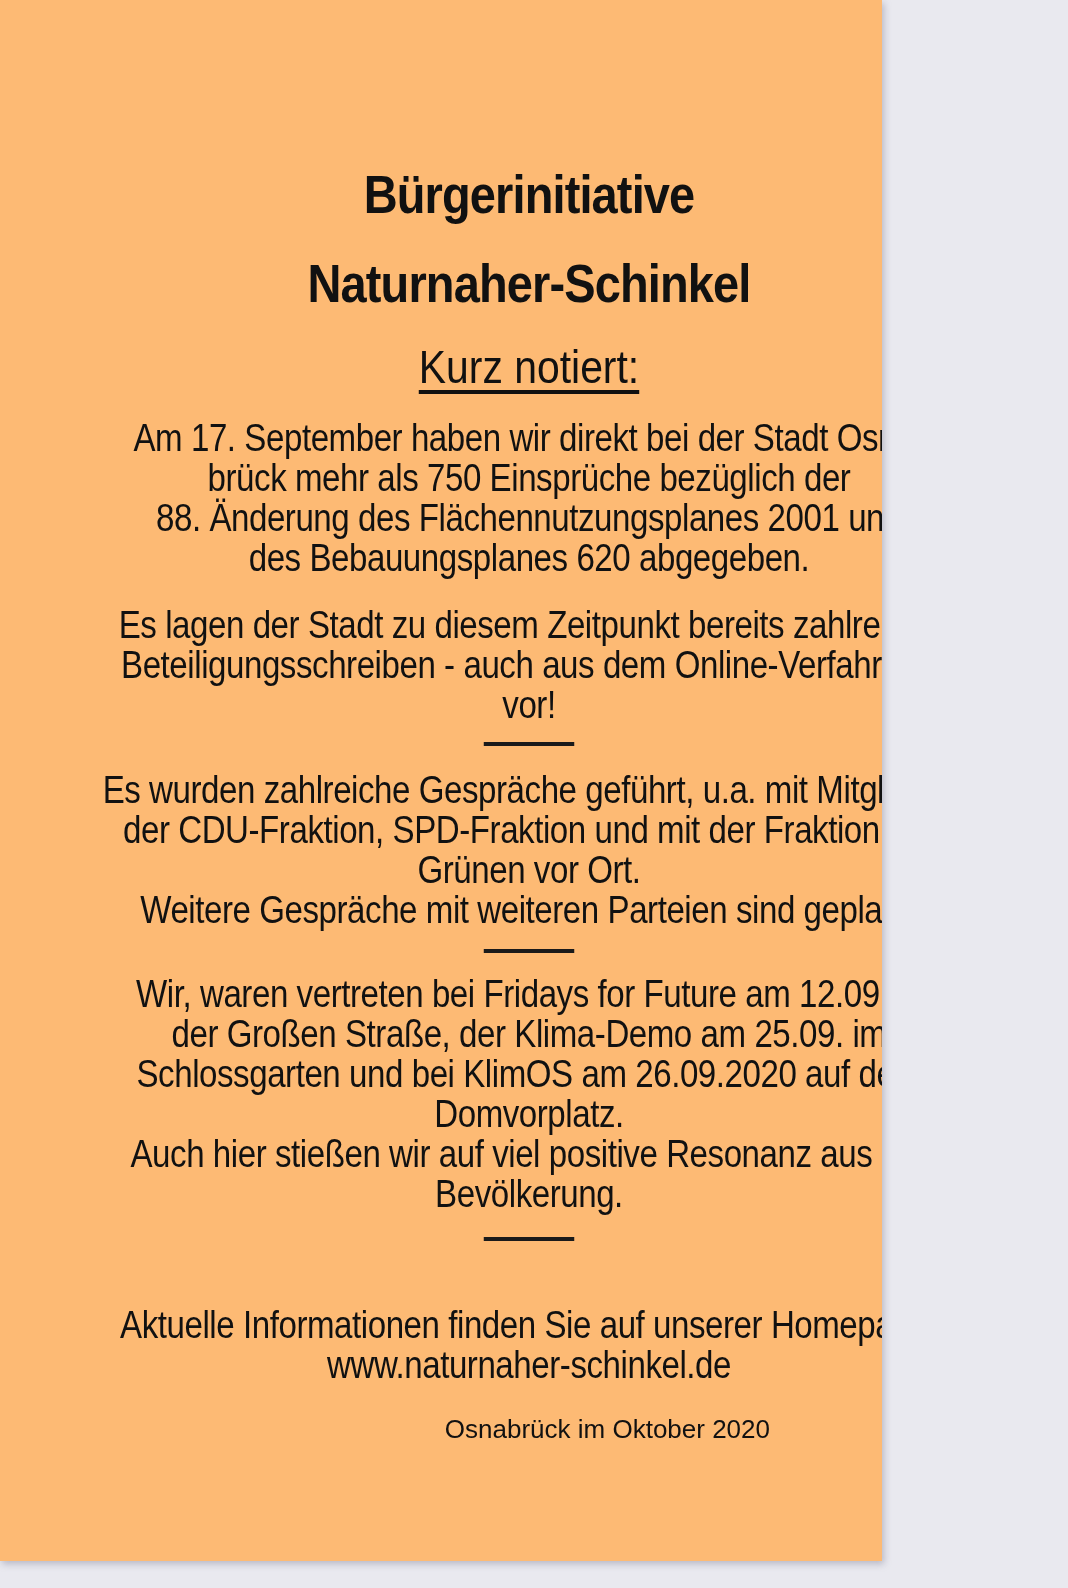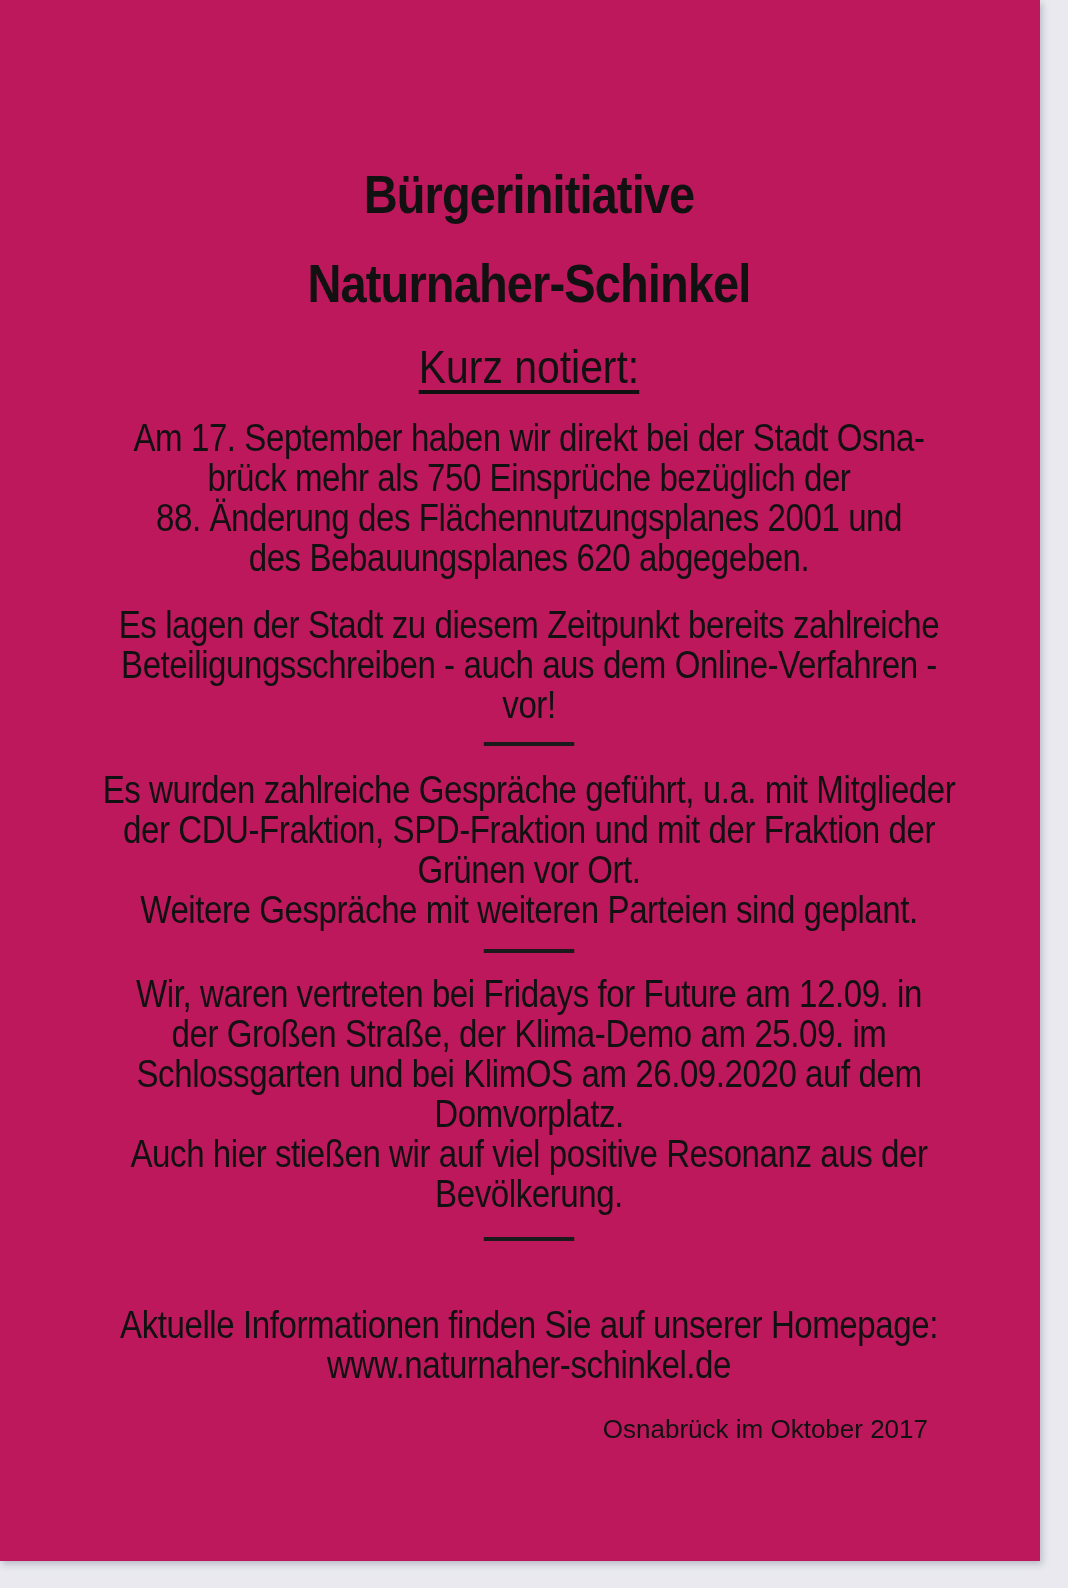--- a/index.html
+++ b/index.html
@@ -12,26 +12,25 @@
     background: #e9e9ef;
     overflow: hidden;
     position: relative;
     font-family: "Liberation Sans", sans-serif;
     color: #111111;
   }
   .page {
     position: absolute;
     left: 0;
     top: 0;
-    width: 1022px;
+    width: 882px;
     height: 1561px;
-    background: #be185d;
+    background: #fdba74;
     box-shadow: 2px 3px 7px rgba(110,110,135,0.40);
     overflow: hidden;
-    padding-left: 18px;
   }
   
   .content {
     position: absolute;
     top: 0;
     left: -91px;
     width: 1240px;
     transform: scaleX(0.87);
     transform-origin: 620px 0;
     text-align: center;
@@ -124,14 +123,14 @@
 Auch hier stießen wir auf viel positive Resonanz aus der
 Bevölkerung.</p>
 
     <div class="divider d3"></div>
 
     <p class="para p5">Aktuelle Informationen finden Sie auf unserer Homepage:
 www.naturnaher-schinkel.de</p>
 
   </div>
 
-  <div class="footer-line">Osnabrück im Oktober 2017</div>
+  <div class="footer-line">Osnabrück im Oktober 2020</div>
 </div>
 
 </body></html>

